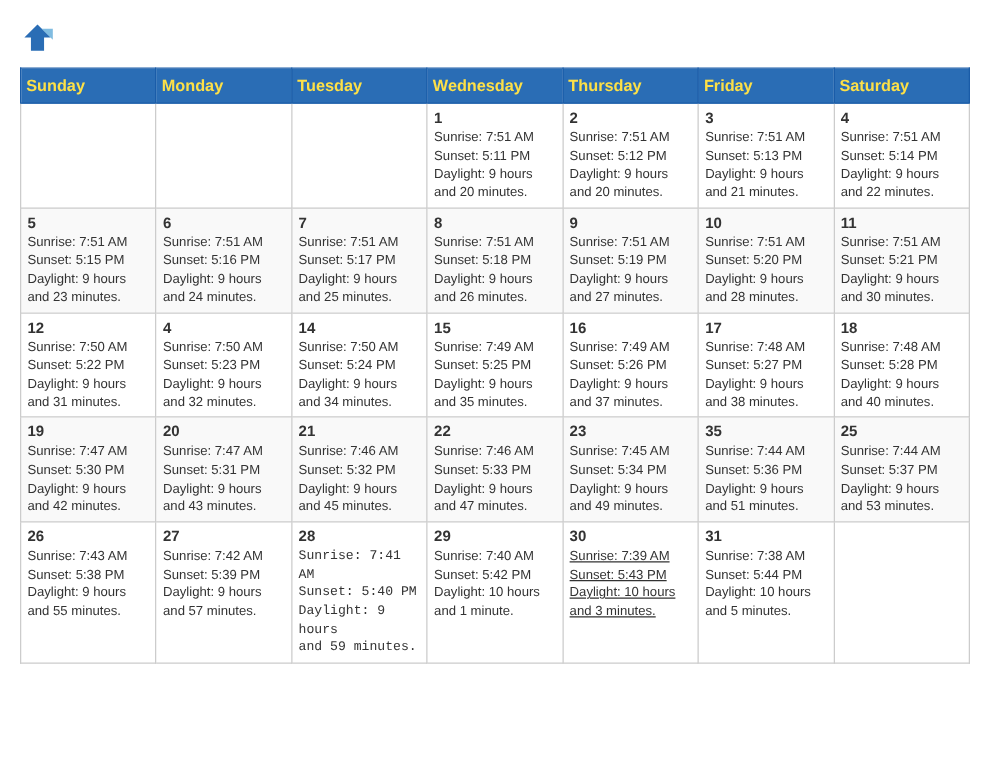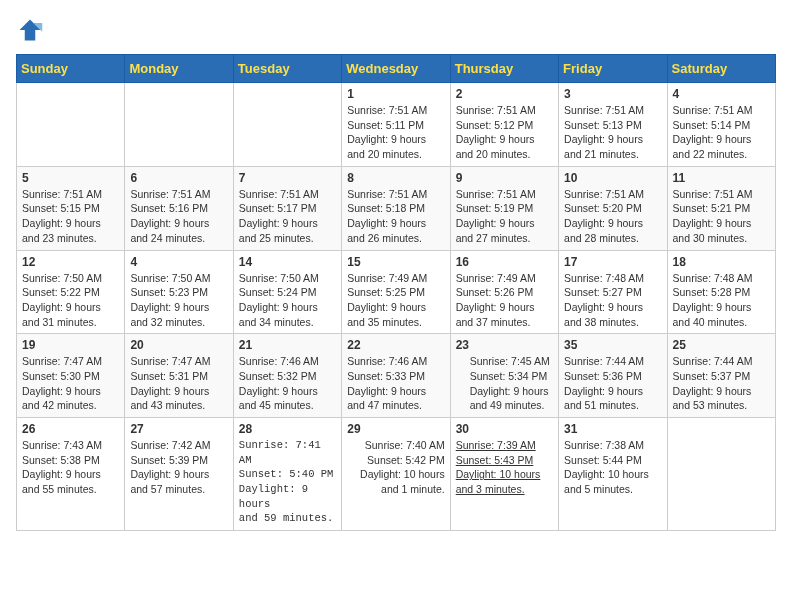--- a/index.html
+++ b/index.html
@@ -280,21 +280,21 @@
         </td>
         <td>
           <span class="day-number">22</span>
           <div class="day-info" style="white-space: pre-line;">Sunrise: 7:46 AM
 Sunset: 5:33 PM
 Daylight: 9 hours
 and 47 minutes.</div>
         </td>
         <td>
           <span class="day-number">23</span>
-          <div class="day-info" style="white-space: pre-line; margin-left: 14px;">Sunrise: 7:45 AM
+          <div class="day-info" style="white-space: pre-line;">Sunrise: 7:45 AM
 Sunset: 5:34 PM
 Daylight: 9 hours
 and 49 minutes.</div>
         </td>
         <td>
           <span class="day-number">35</span>
           <div class="day-info" style="white-space: pre-line;">Sunrise: 7:44 AM
 Sunset: 5:36 PM
 Daylight: 9 hours
 and 51 minutes.</div>
@@ -324,21 +324,21 @@
         </td>
         <td>
           <span class="day-number">28</span>
           <div class="day-info" style="white-space: pre-line; font-family: Liberation Mono, monospace;">Sunrise: 7:41 AM
 Sunset: 5:40 PM
 Daylight: 9 hours
 and 59 minutes.</div>
         </td>
         <td>
           <span class="day-number">29</span>
-          <div class="day-info" style="white-space: pre-line; text-align: right;">Sunrise: 7:40 AM
+          <div class="day-info" style="white-space: pre-line;">Sunrise: 7:40 AM
 Sunset: 5:42 PM
 Daylight: 10 hours
 and 1 minute.</div>
         </td>
         <td>
           <span class="day-number">30</span>
           <div class="day-info" style="white-space: pre-line; text-decoration: underline;">Sunrise: 7:39 AM
 Sunset: 5:43 PM
 Daylight: 10 hours
 and 3 minutes.</div>

